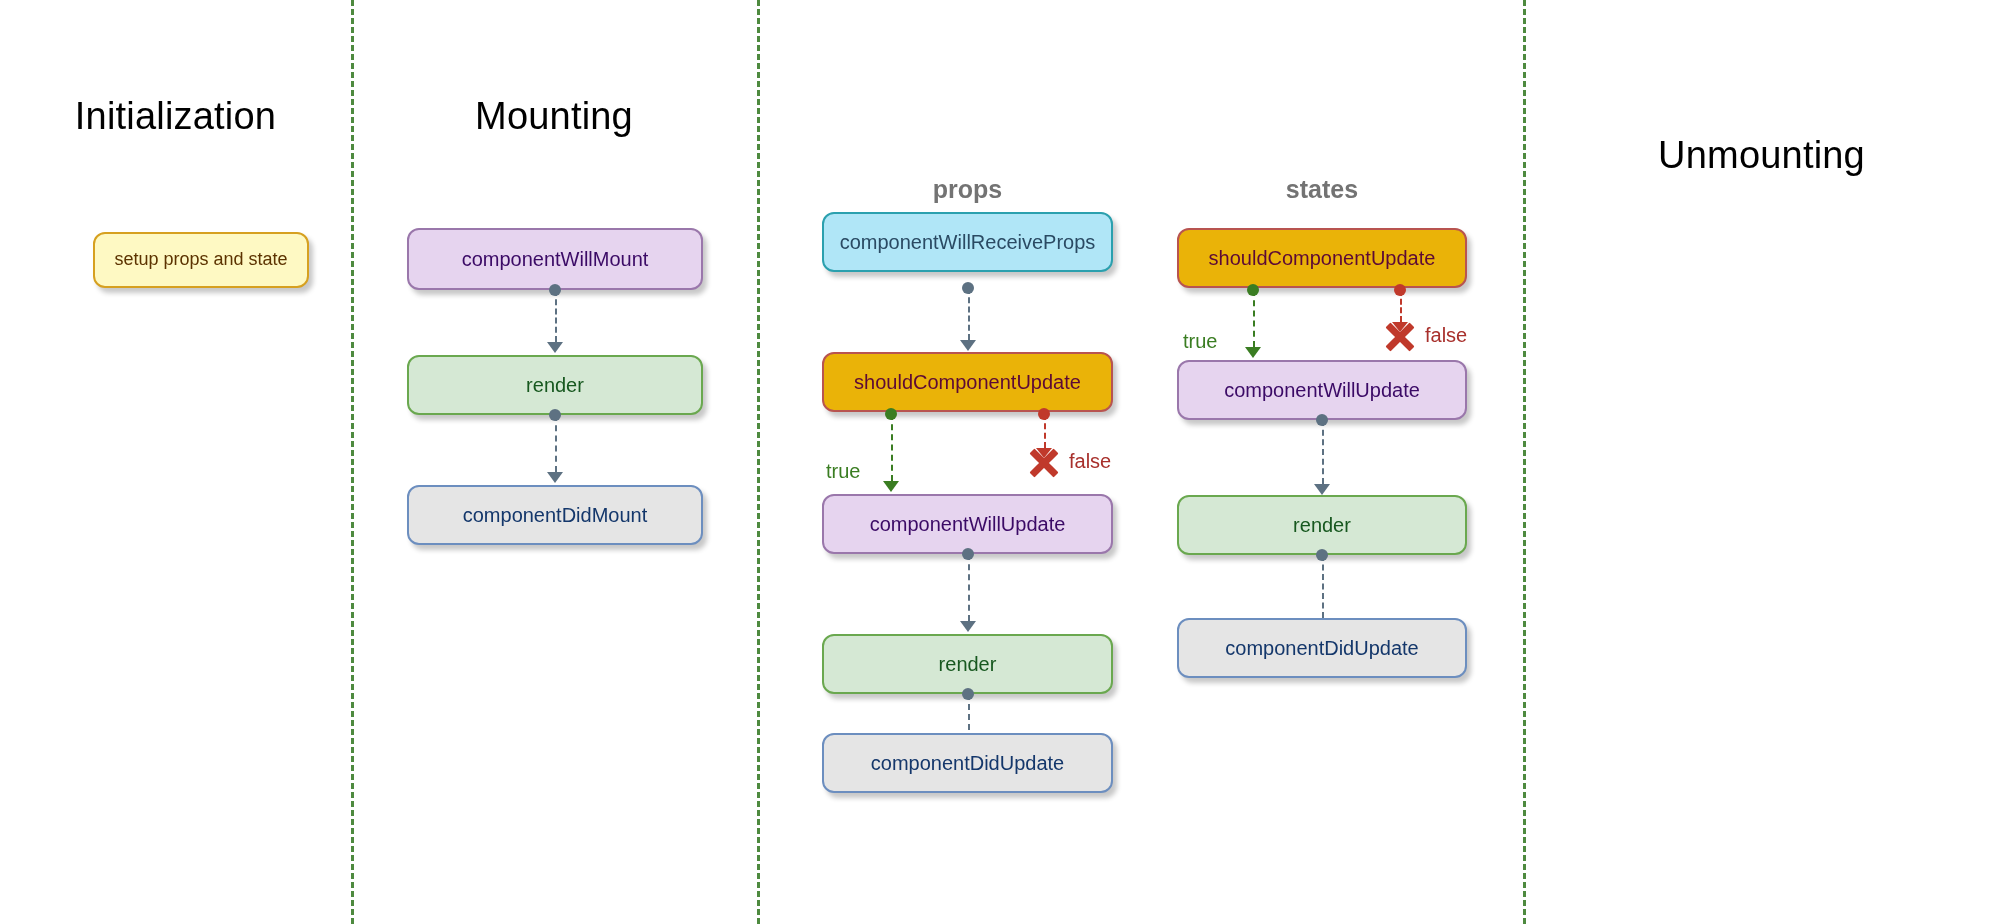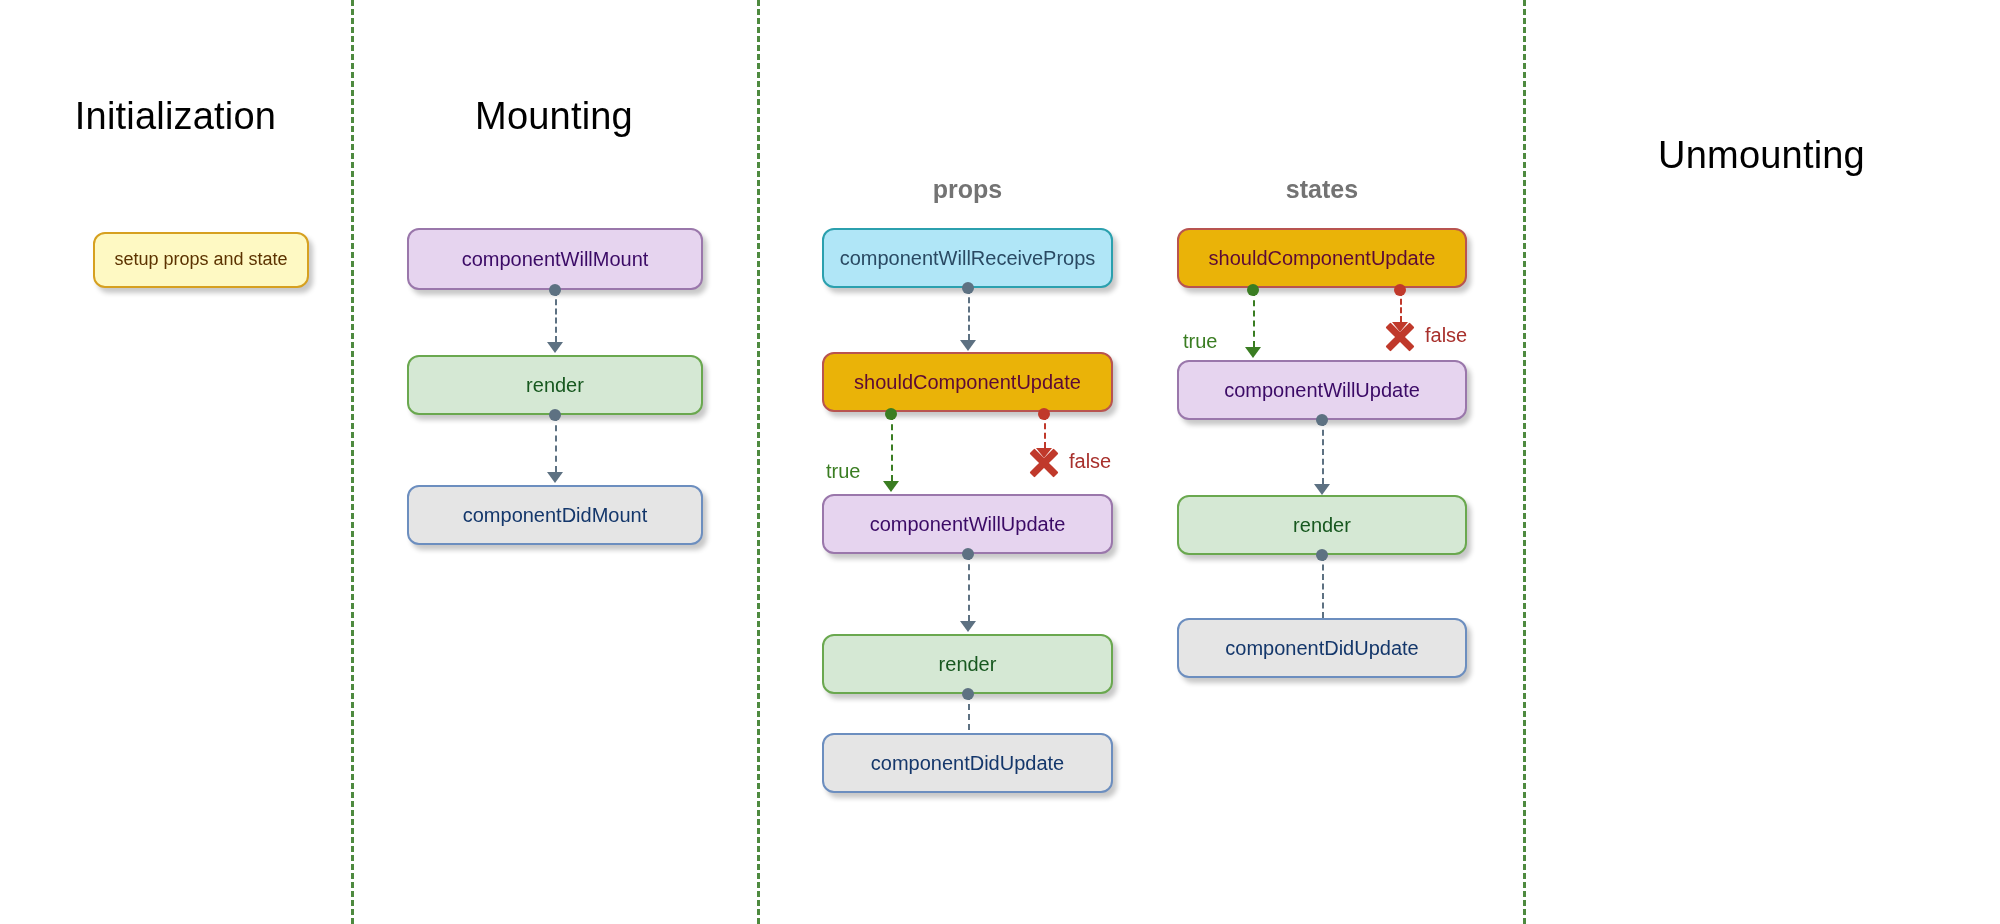--- a/index.html
+++ b/index.html
@@ -147,21 +147,21 @@
   <div class="node n-green" style="left:407px; top:355px; width:296px; height:60px;">render</div>
 
   <div class="conn c-grey">
     <div class="dot" style="left:555px; top:415px;"></div>
     <div class="conn-line" style="left:555px; top:415px; height:57px;"></div>
     <div class="arrow" style="left:555px; top:472px;"></div>
   </div>
 
   <div class="node n-blue" style="left:407px; top:485px; width:296px; height:60px;">componentDidMount</div>
 
-  <div class="node n-cyan" style="left:822px; top:228px; width:291px; height:60px;">componentWillReceiveProps</div>
+  <div class="node n-cyan" style="left:822px; top:212px; width:291px; height:60px;">componentWillReceiveProps</div>
 
   <div class="conn c-grey">
     <div class="dot" style="left:968px; top:288px;"></div>
     <div class="conn-line" style="left:968px; top:288px; height:52px;"></div>
     <div class="arrow" style="left:968px; top:340px;"></div>
   </div>
 
   <div class="node n-red" style="left:822px; top:352px; width:291px; height:60px;">shouldComponentUpdate</div>
 
   <div class="conn c-green">

